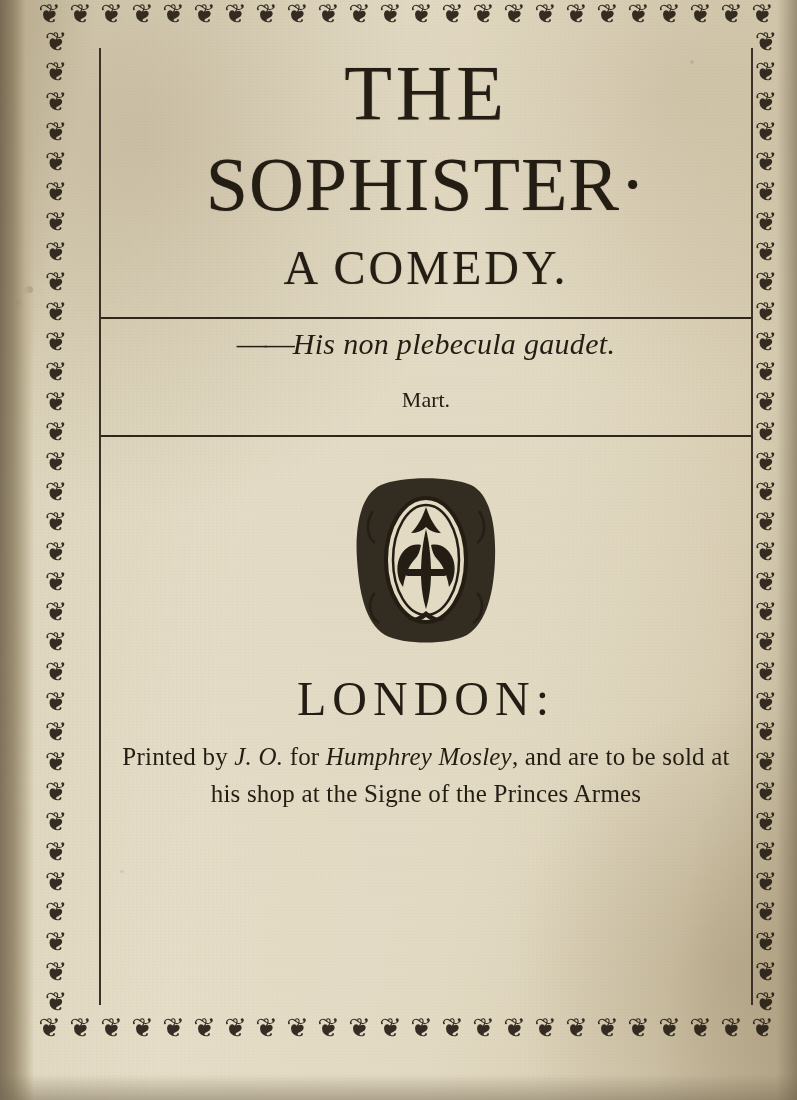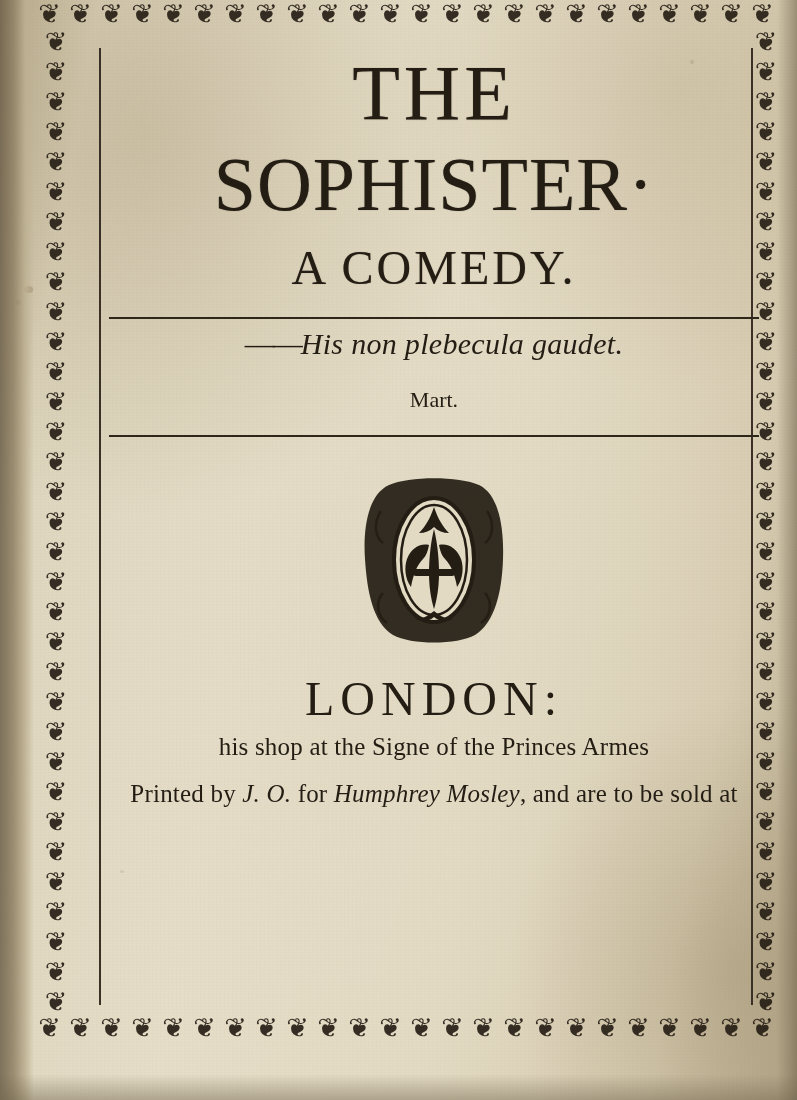--- a/index.html
+++ b/index.html
@@ -107,21 +107,20 @@
   }
 
   
   #content {
     position: absolute;
     left: 101px;
     top: 48px;
     width: 650px;
     text-align: center;
     color: #241d14;
-    padding-left: 8px;
   }
   .title-main {
     font-family: "Liberation Serif", serif;
     font-size: 78px;
     letter-spacing: 4px;
     line-height: 1.0;
     margin-top: 6px;
     text-shadow: 0 0 1px rgba(40,32,22,0.5);
   }
   .title-main.line2 {
@@ -374,22 +373,22 @@
           <path d="M22 40 C14 52 16 66 24 72"></path>
           <path d="M128 40 C136 52 134 66 126 72"></path>
           <path d="M24 122 C16 130 18 146 28 152"></path>
           <path d="M126 122 C134 130 132 146 122 152"></path>
         </g>
       </svg>
     </div>
 
     <div class="imprint-city">LONDON:</div>
 
-    <div class="imprint-line">his shop at the Signe of the Princes Armes</div>
     <div class="imprint-line first">
       <span>Printed by </span><span class="it">J. O.</span><span> for </span><span class="it">Humphrey Mosley</span><span>, and are to be sold at</span>
     </div>
+    <div class="imprint-line">his shop at the Signe of the Princes Armes</div>
   </div>
 
   <div id="gutter"></div>
   <div id="edge-right"></div>
   <div id="edge-bottom"></div>
 </div>
 
 </body></html>

